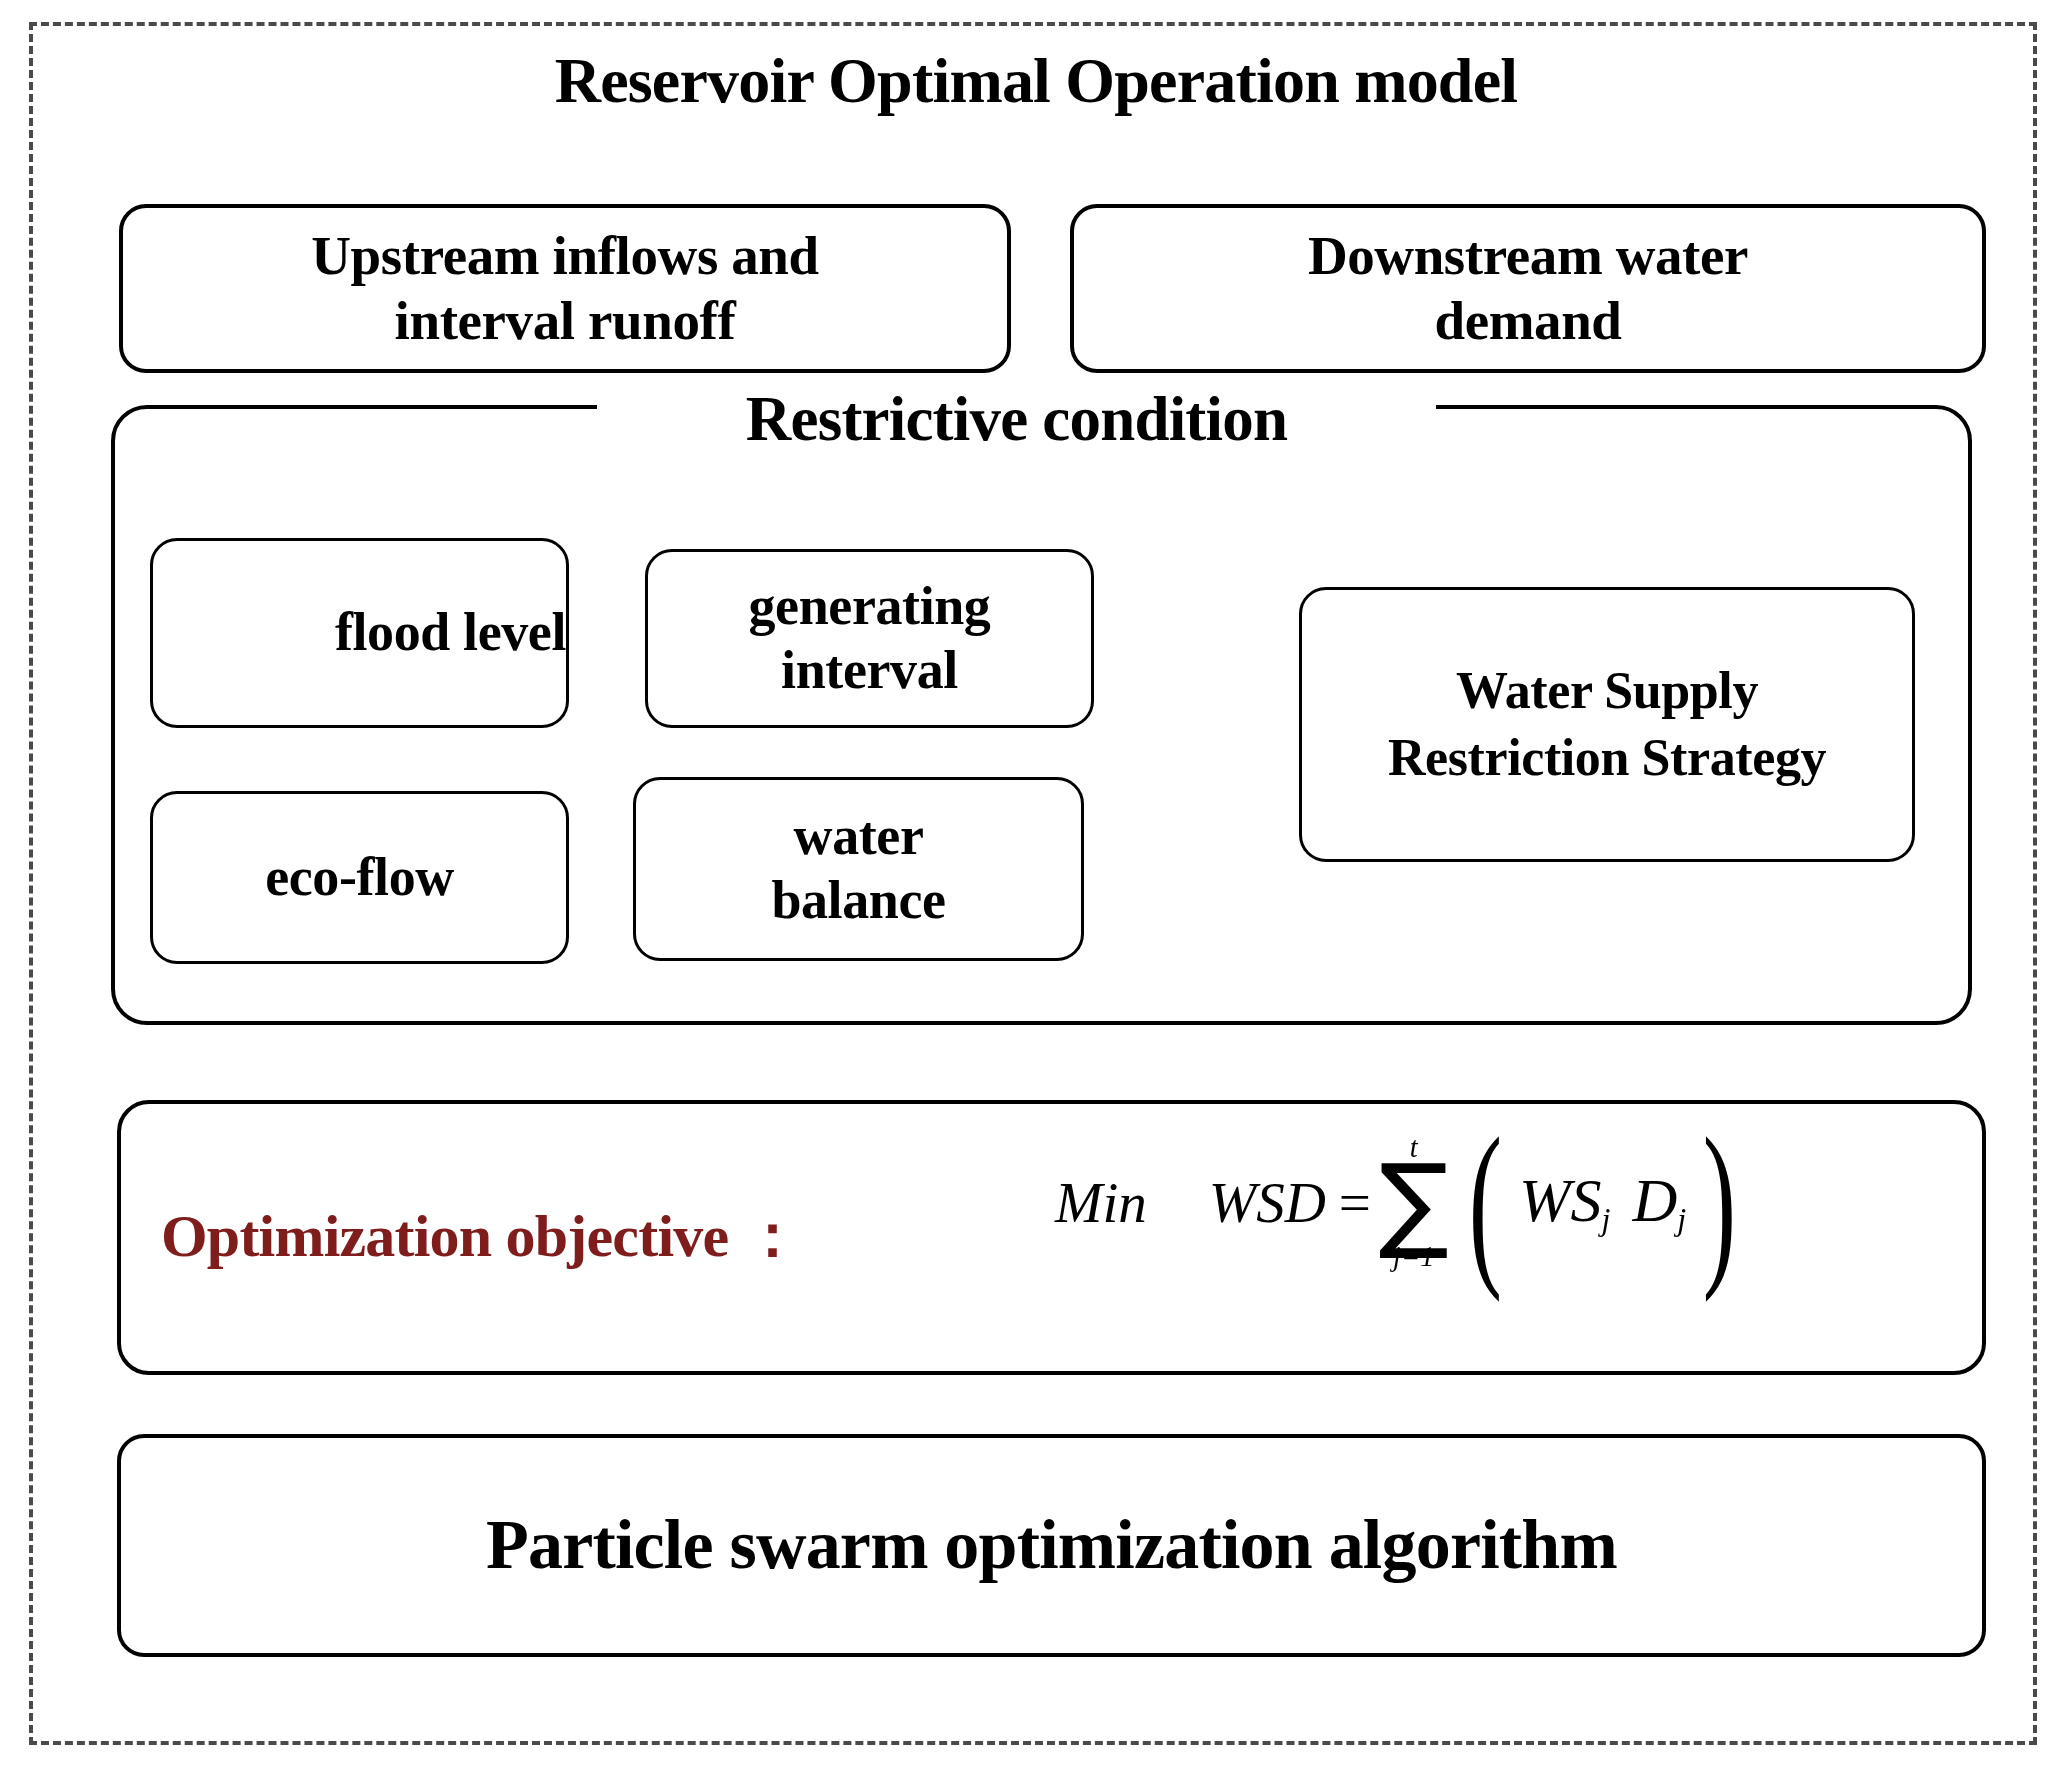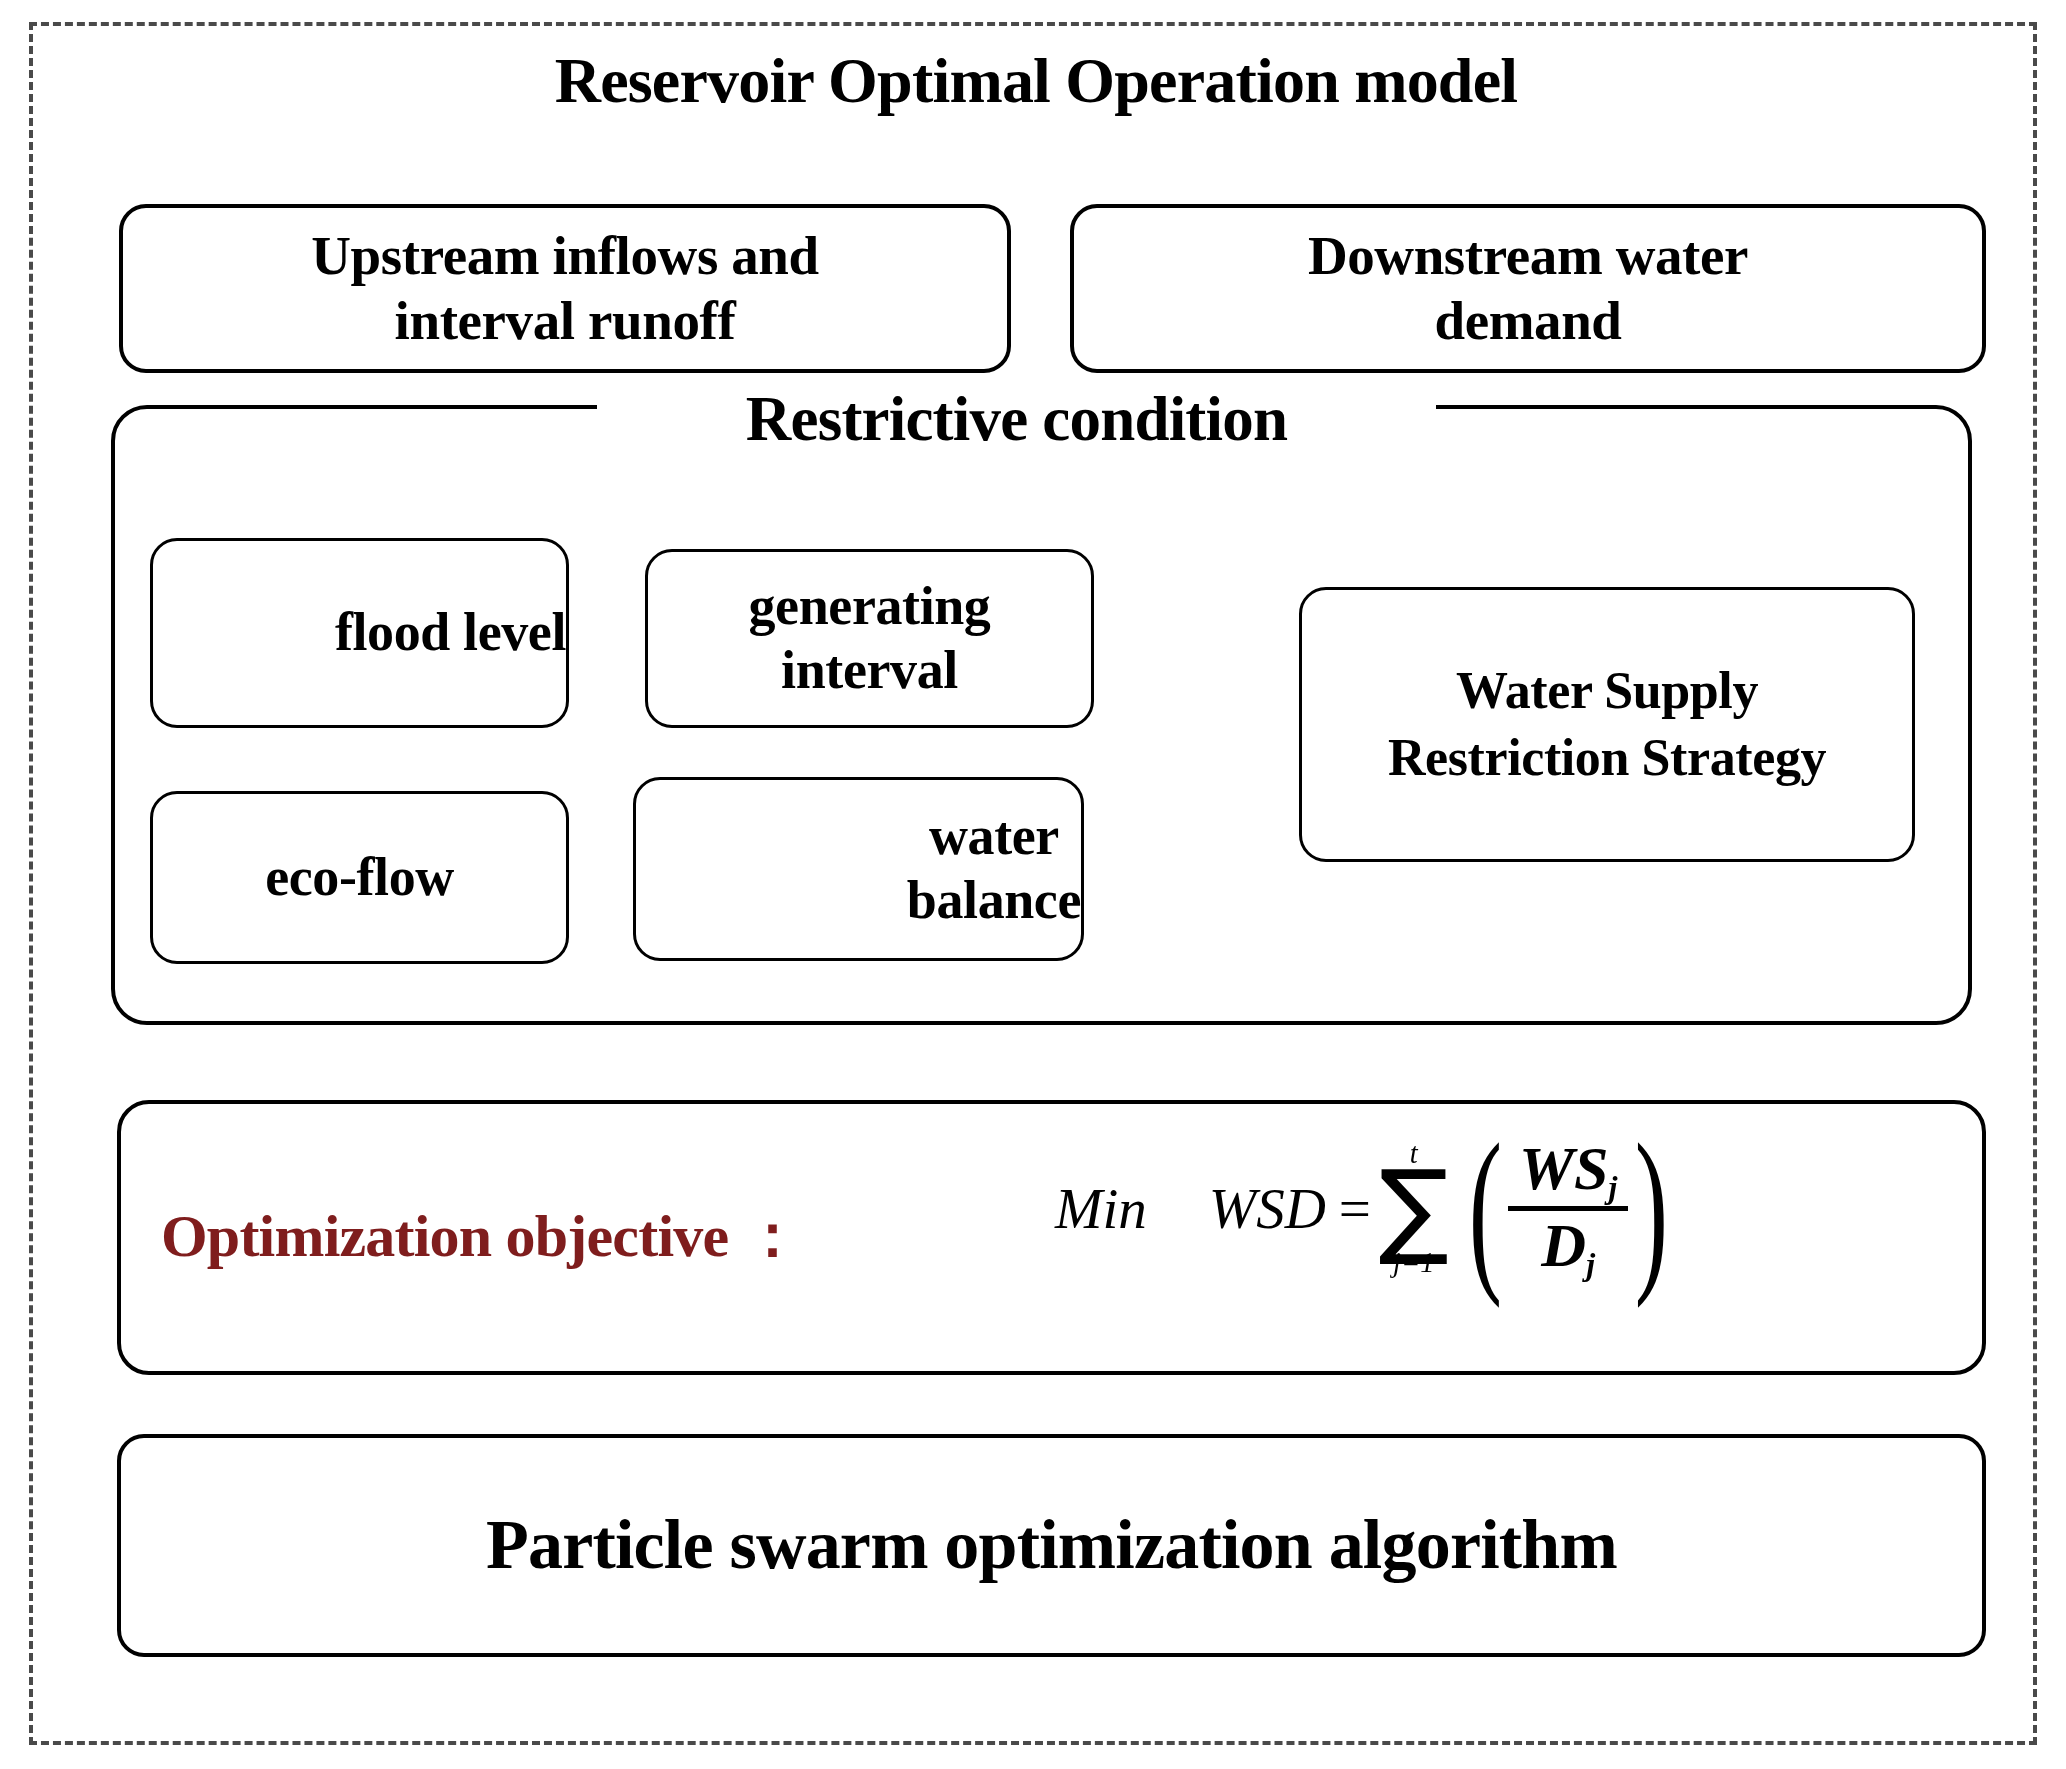--- a/index.html
+++ b/index.html
@@ -112,21 +112,21 @@
   #box-flood {
     left: 150px;  top: 538px;  width: 419px;  height: 190px; justify-content: flex-end;
   }
   #box-generating {
     left: 645px;  top: 549px;  width: 449px;  height: 179px;
   }
   #box-eco {
     left: 150px;  top: 791px; width: 419px;  height: 173px;
   }
   #box-balance {
-    left: 633px;  top: 777px;  width: 451px;  height: 184px; justify-content: flex-end;
+    left: 633px;  top: 777px;  width: 451px;  height: 184px;
   }
   #box-wsrs {
     left: 1299px; top: 587px;  width: 616px;  height: 275px;
   }
   #box-flood .boxtext,
   #box-generating .boxtext,
   #box-eco .boxtext,
   #box-balance .boxtext { font-size: 54px; }
   #box-wsrs .boxtext { font-size: 52px; line-height: 1.28; }
 
@@ -196,26 +196,25 @@
     line-height: 0.62;
     font-weight: 300;
     display: inline-block;
     transform: scaleX(0.55);
   }
   .paren.left  { margin-right: -11px; margin-left: 3.2px; }
   .paren.right { margin-left: -11px; }
 
   .frac {
     display: inline-flex;
-    flex-direction: column;
+    flex-direction: row;
     align-items: center;
     justify-content: flex-end;
     line-height: 1.05;
     margin: 0 3.2px;
-    font-weight: bold;
   }
   .frac .num, .frac .den {
     font-style: italic;
     font-size: 62px;
     padding: 1.6px 11px;
     white-space: nowrap;
   }
   .frac .bar {
     width: 100%;
     height: 5.5px;

